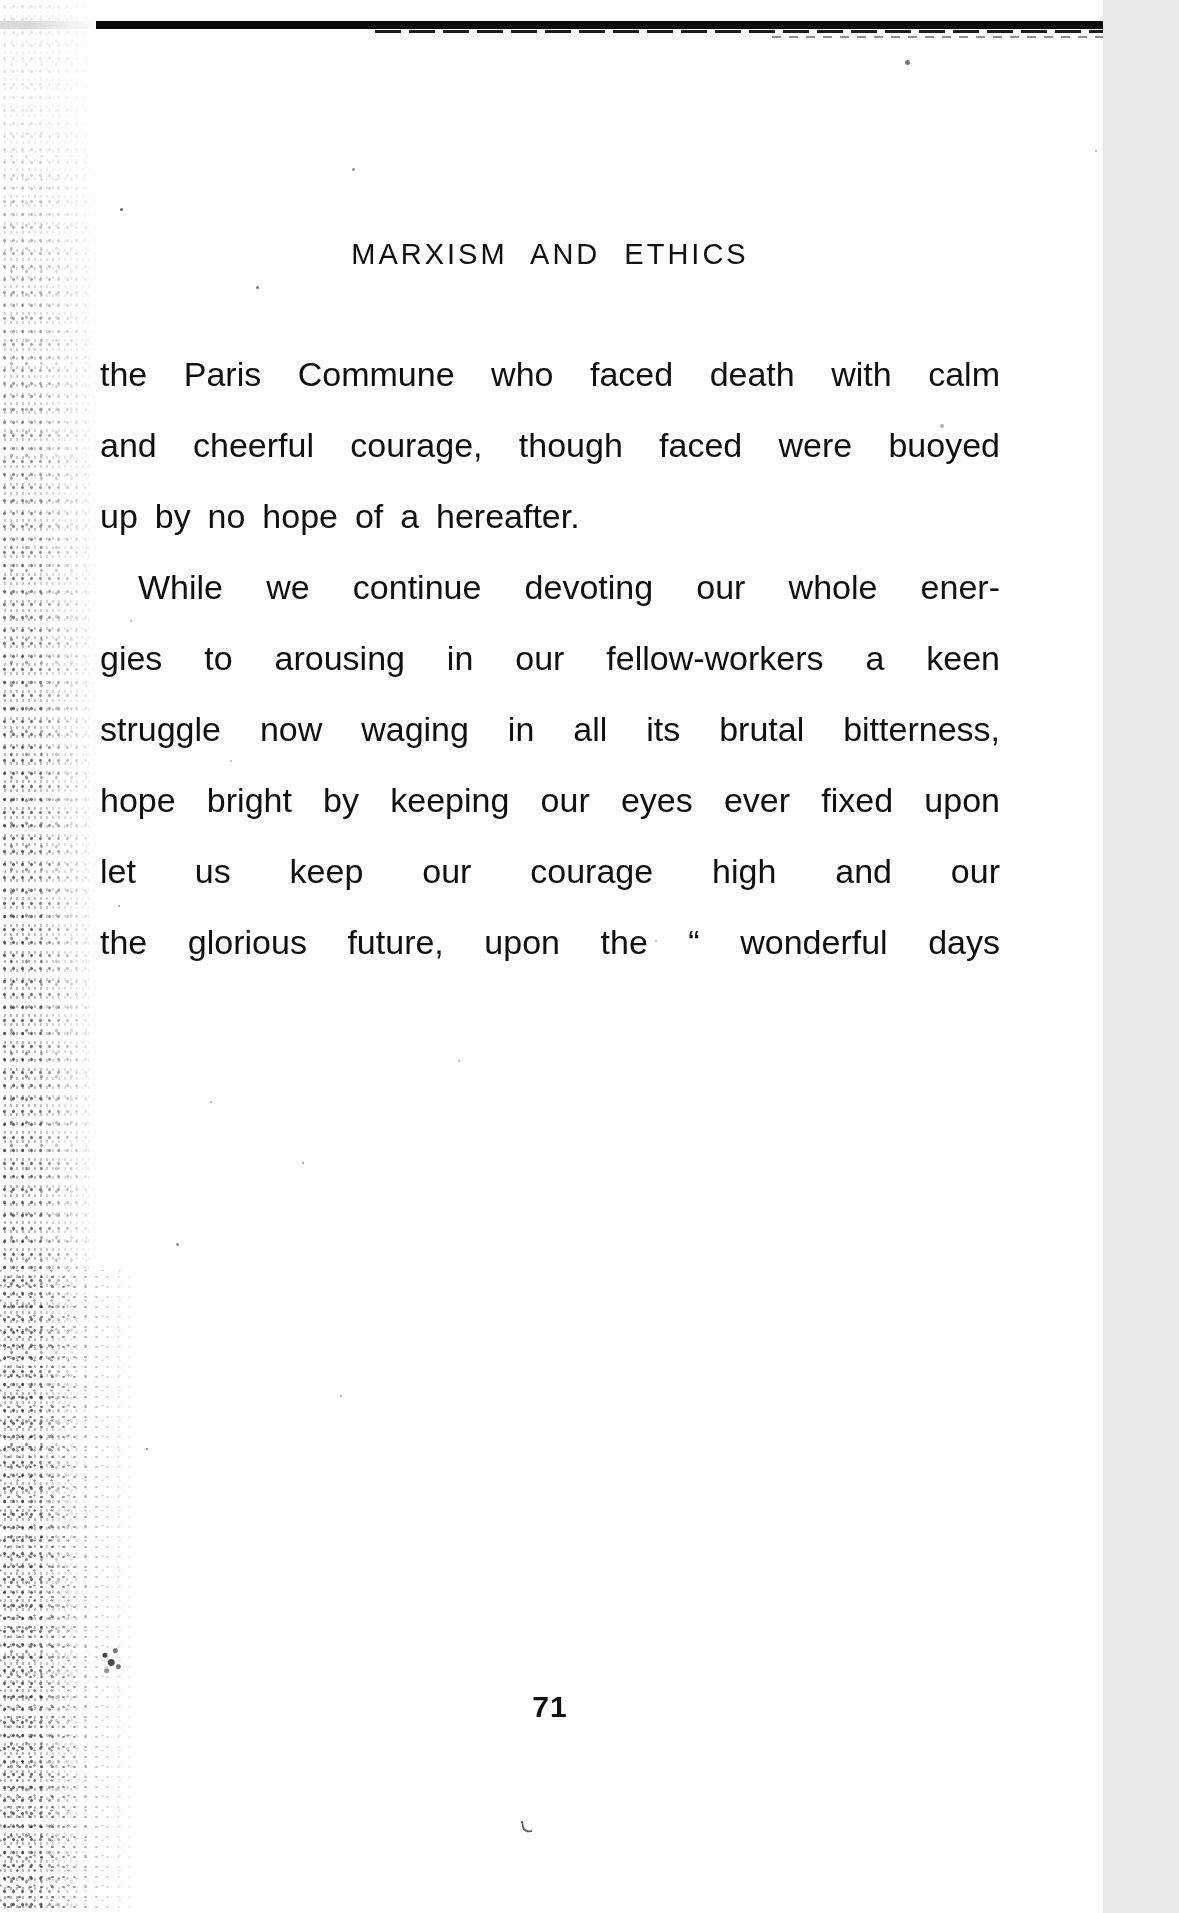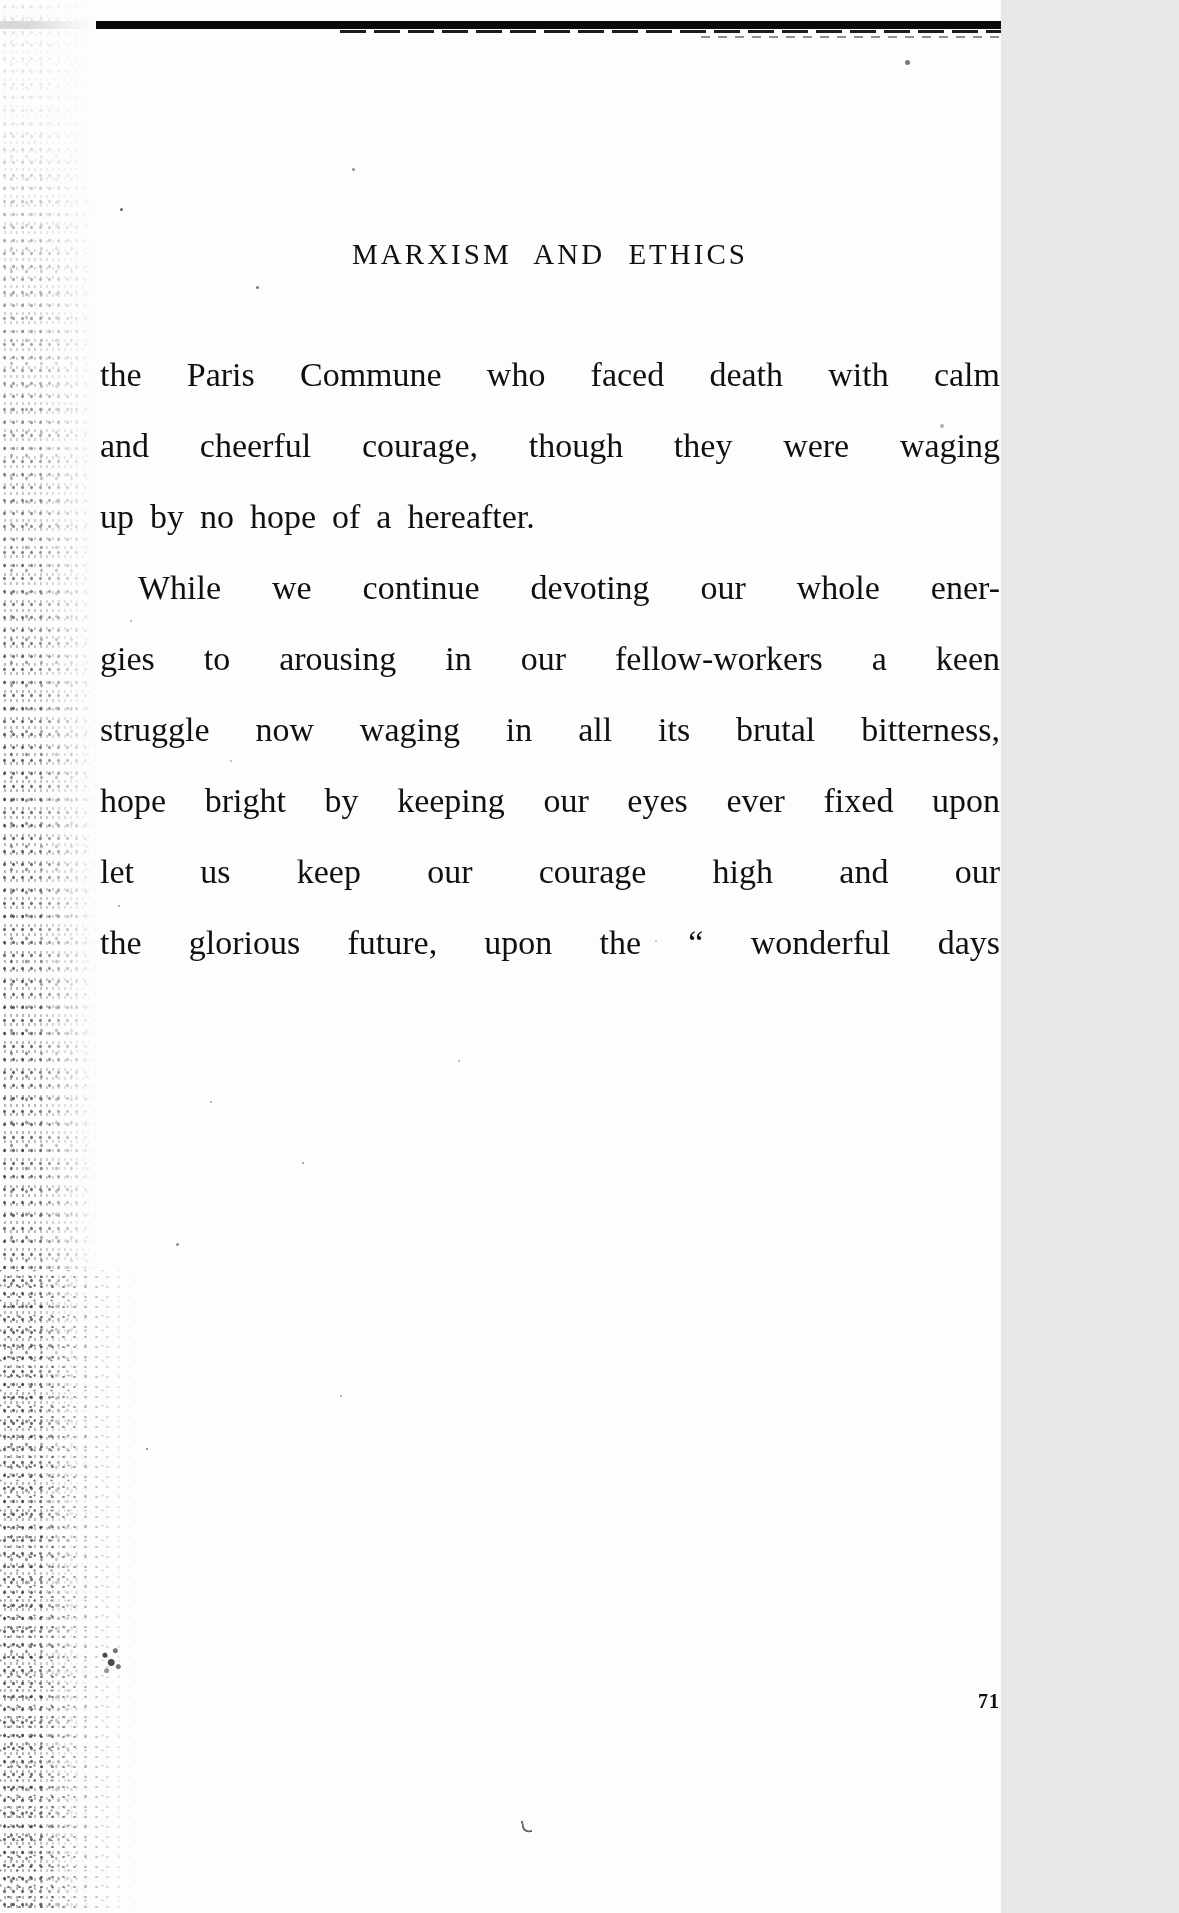--- a/index.html
+++ b/index.html
@@ -1,24 +1,24 @@
 <!DOCTYPE html>
 <html style="--ink: #141414; --paper: #fdfdfc;"><head>
 <meta charset="utf-8">
 <style>
   html, body { margin: 0; padding: 0; background: #e8e8e8; }
   :root { --ink: #141414; --paper: #fdfdfc; }
 
   .page {
     position: relative;
-    width: 1001px;
+    width: 1103px;
     height: 1913px;
     background: var(--paper);
     overflow: hidden;
-    font-family: Liberation Serif, serif;
+    font-family: Liberation Sans, sans-serif;
     color: var(--ink);
   }
 
   
   .top-edge {
     position: absolute; top: 21px; left: 0; width: 100%; height: 8px;
     background: #0a0a0a;
   }
   .top-edge-2 {
     position: absolute; top: 30px; left: 34%; width: 66%; height: 3px;
@@ -84,21 +84,21 @@
     position: absolute; top: 327px; left: 0; width: 100%;
     font-size: 34px; line-height: 47px; word-spacing: .22em;
     color: #101010;
   }
   .line { height: 47px; overflow: hidden; white-space: normal; margin-top: 24px; }
   .line.just { text-align: justify; text-align-last: justify; }
   .line.just::after { content: ""; display: inline-block; width: 100%; }
   .line.indent { padding-left: 38px; }
   .page-number {
     position: absolute; top: 1690px; left: 0; width: 100%;
-    text-align: right; font-weight: bold; font-size: 20px; letter-spacing: 1px;
+    text-align: center; font-weight: bold; font-size: 30px; letter-spacing: 1px;
     color: #101010;
   }
 </style>
 </head>
 <body>
 
 <div class="page">
 
   <div class="top-edge"></div>
   <div class="top-edge-2"></div>
@@ -127,21 +127,21 @@
       <div class="speck" style="left: 340px; top: 1395px; width: 2px; height: 2px; opacity: 0.45;"></div>
       <div class="speck" style="left: 1130px; top: 330px; width: 2px; height: 2px; opacity: 0.4;"></div>
       <div class="speck" style="left: 1095px; top: 150px; width: 2px; height: 2px; opacity: 0.35;"></div>
     </div>
 
   <div class="text-block">
     <div class="running-header">MARXISM AND ETHICS</div>
 
     <div class="body-text">
         <div class="line just">the Paris Commune who faced death with calm</div>
-        <div class="line just">and cheerful courage, though they were waging</div>
+        <div class="line just">and cheerful courage, though faced were buoyed</div>
         <div class="line">up by no hope of a hereafter.</div>
         <div class="line just indent">While we continue devoting our whole ener-</div>
         <div class="line just">gies to arousing in our fellow-workers a keen</div>
         <div class="line just">struggle now waging in all its brutal bitterness,</div>
         <div class="line just">hope bright by keeping our eyes ever fixed upon</div>
         <div class="line just">let us keep our courage high and our</div>
         <div class="line just">the glorious future, upon the “ wonderful days</div>
       </div>
 
     <div class="page-number">71</div>

